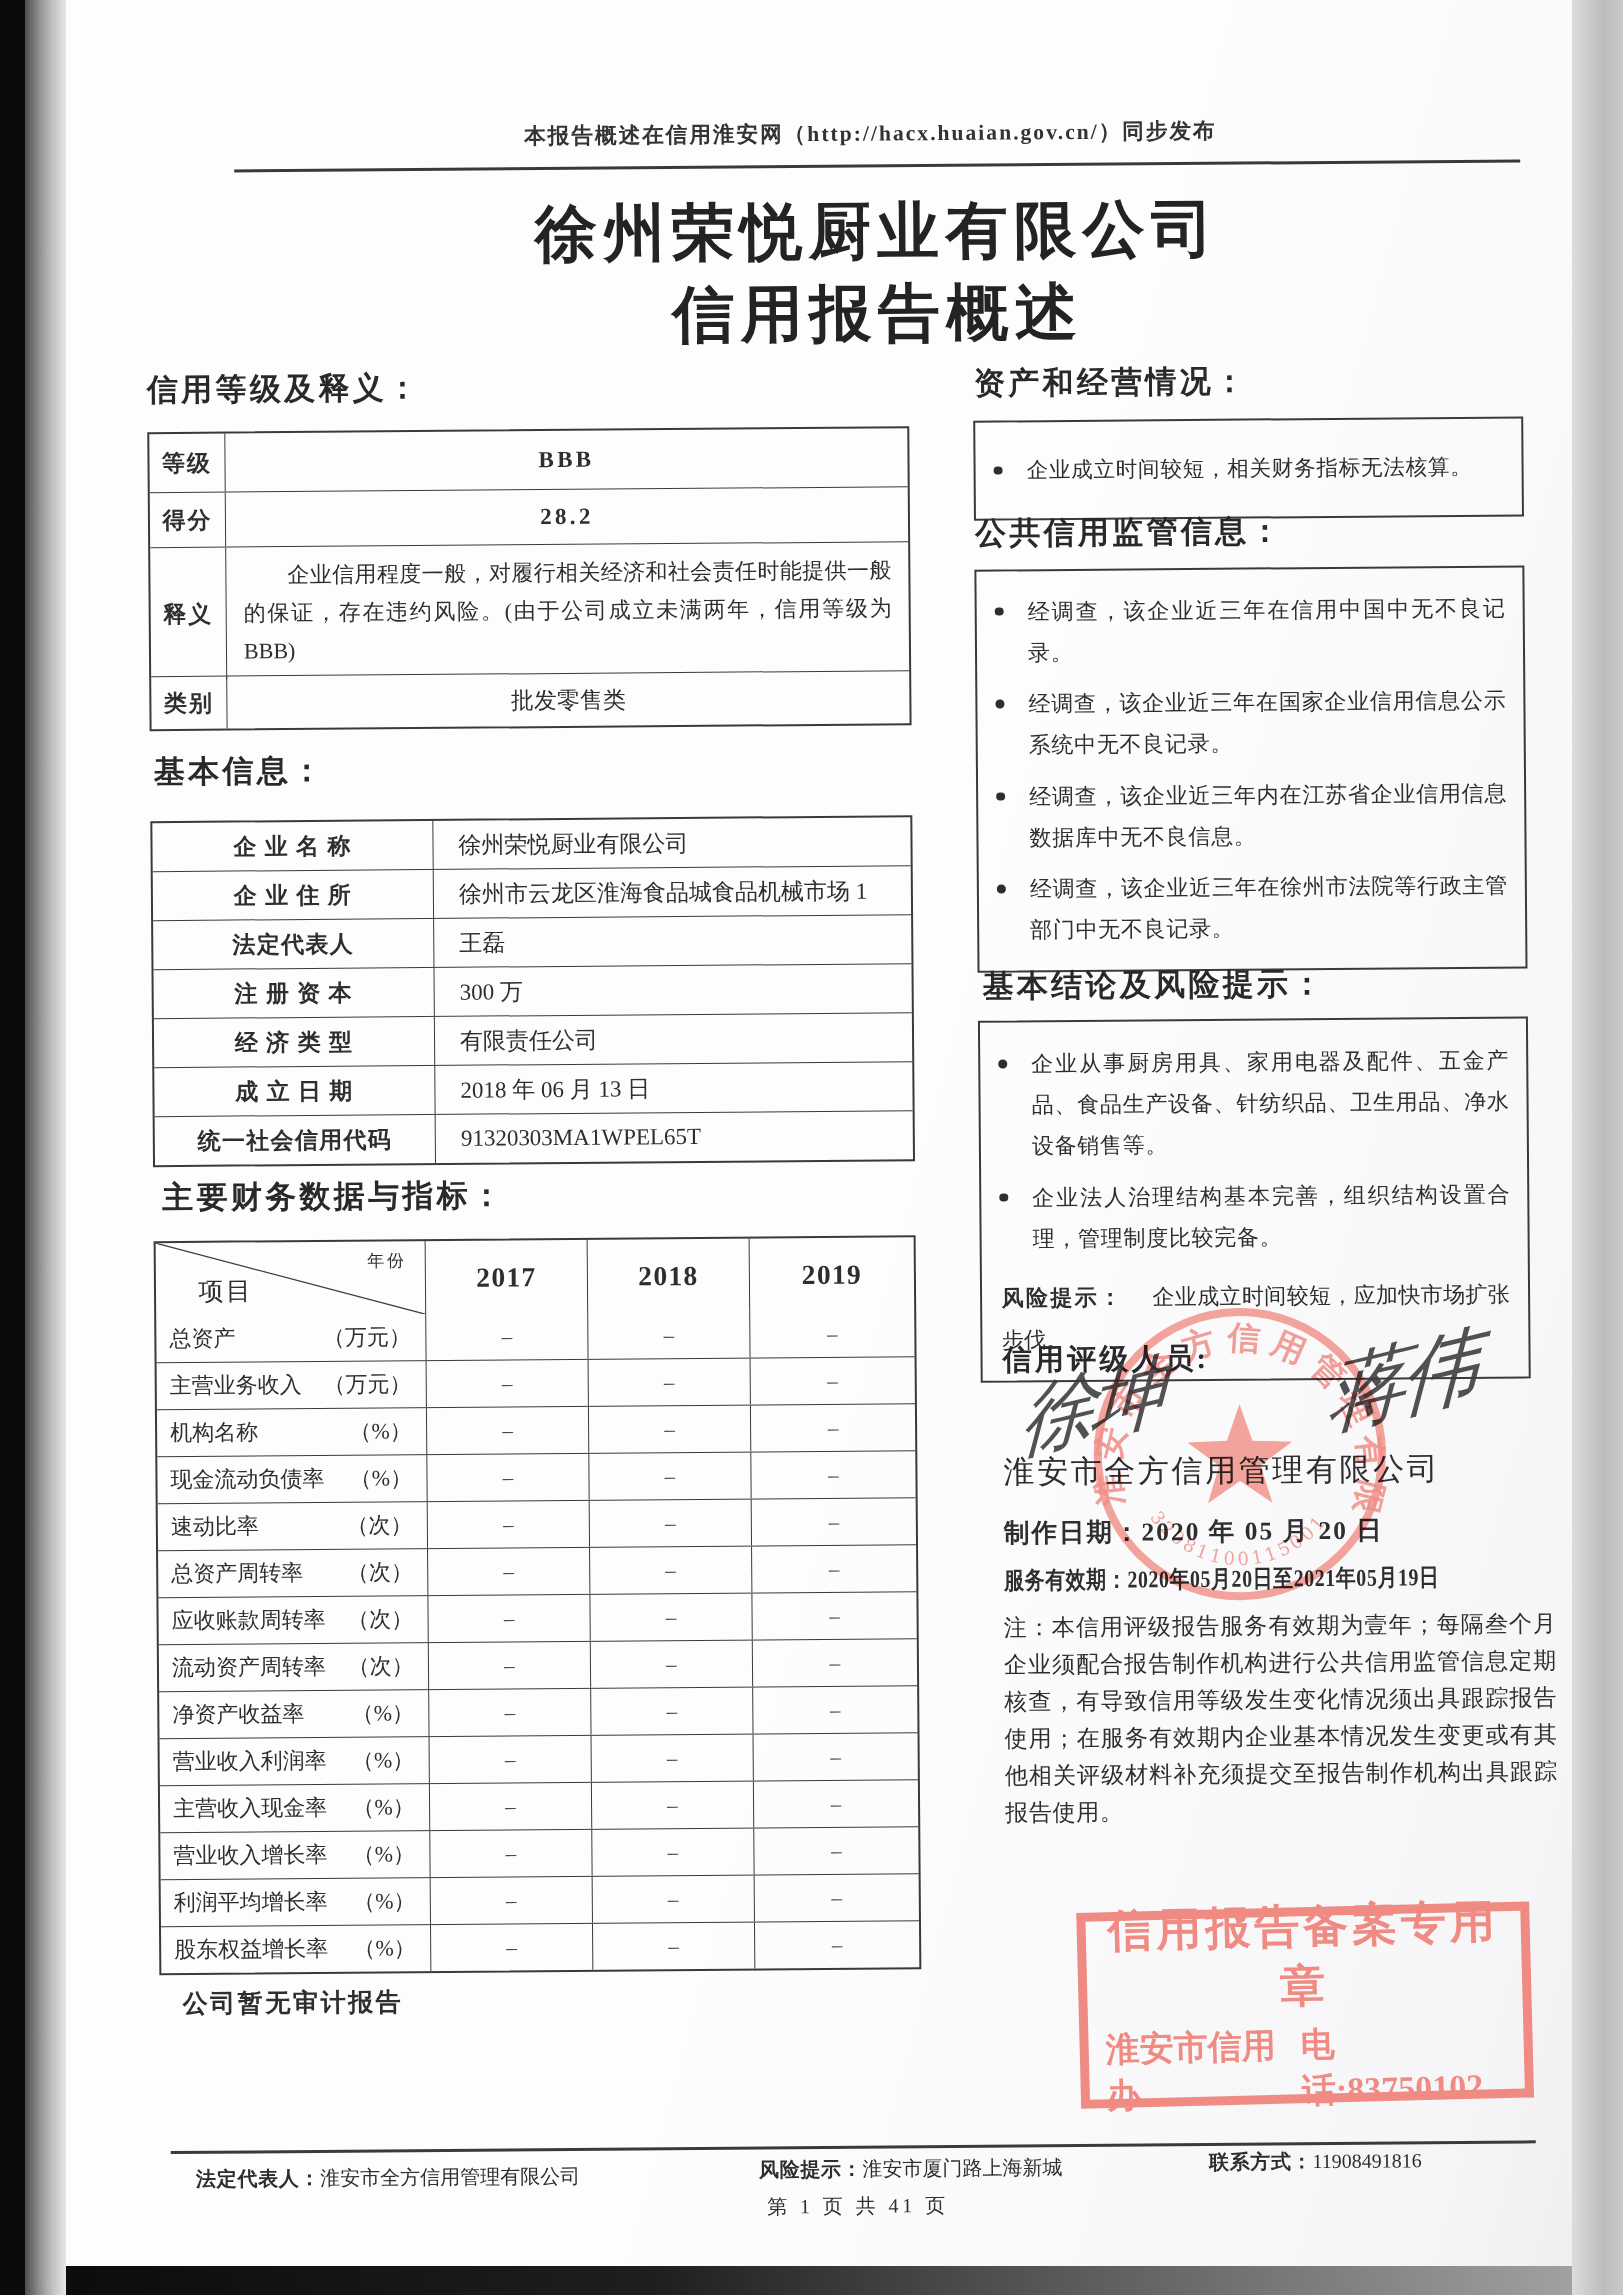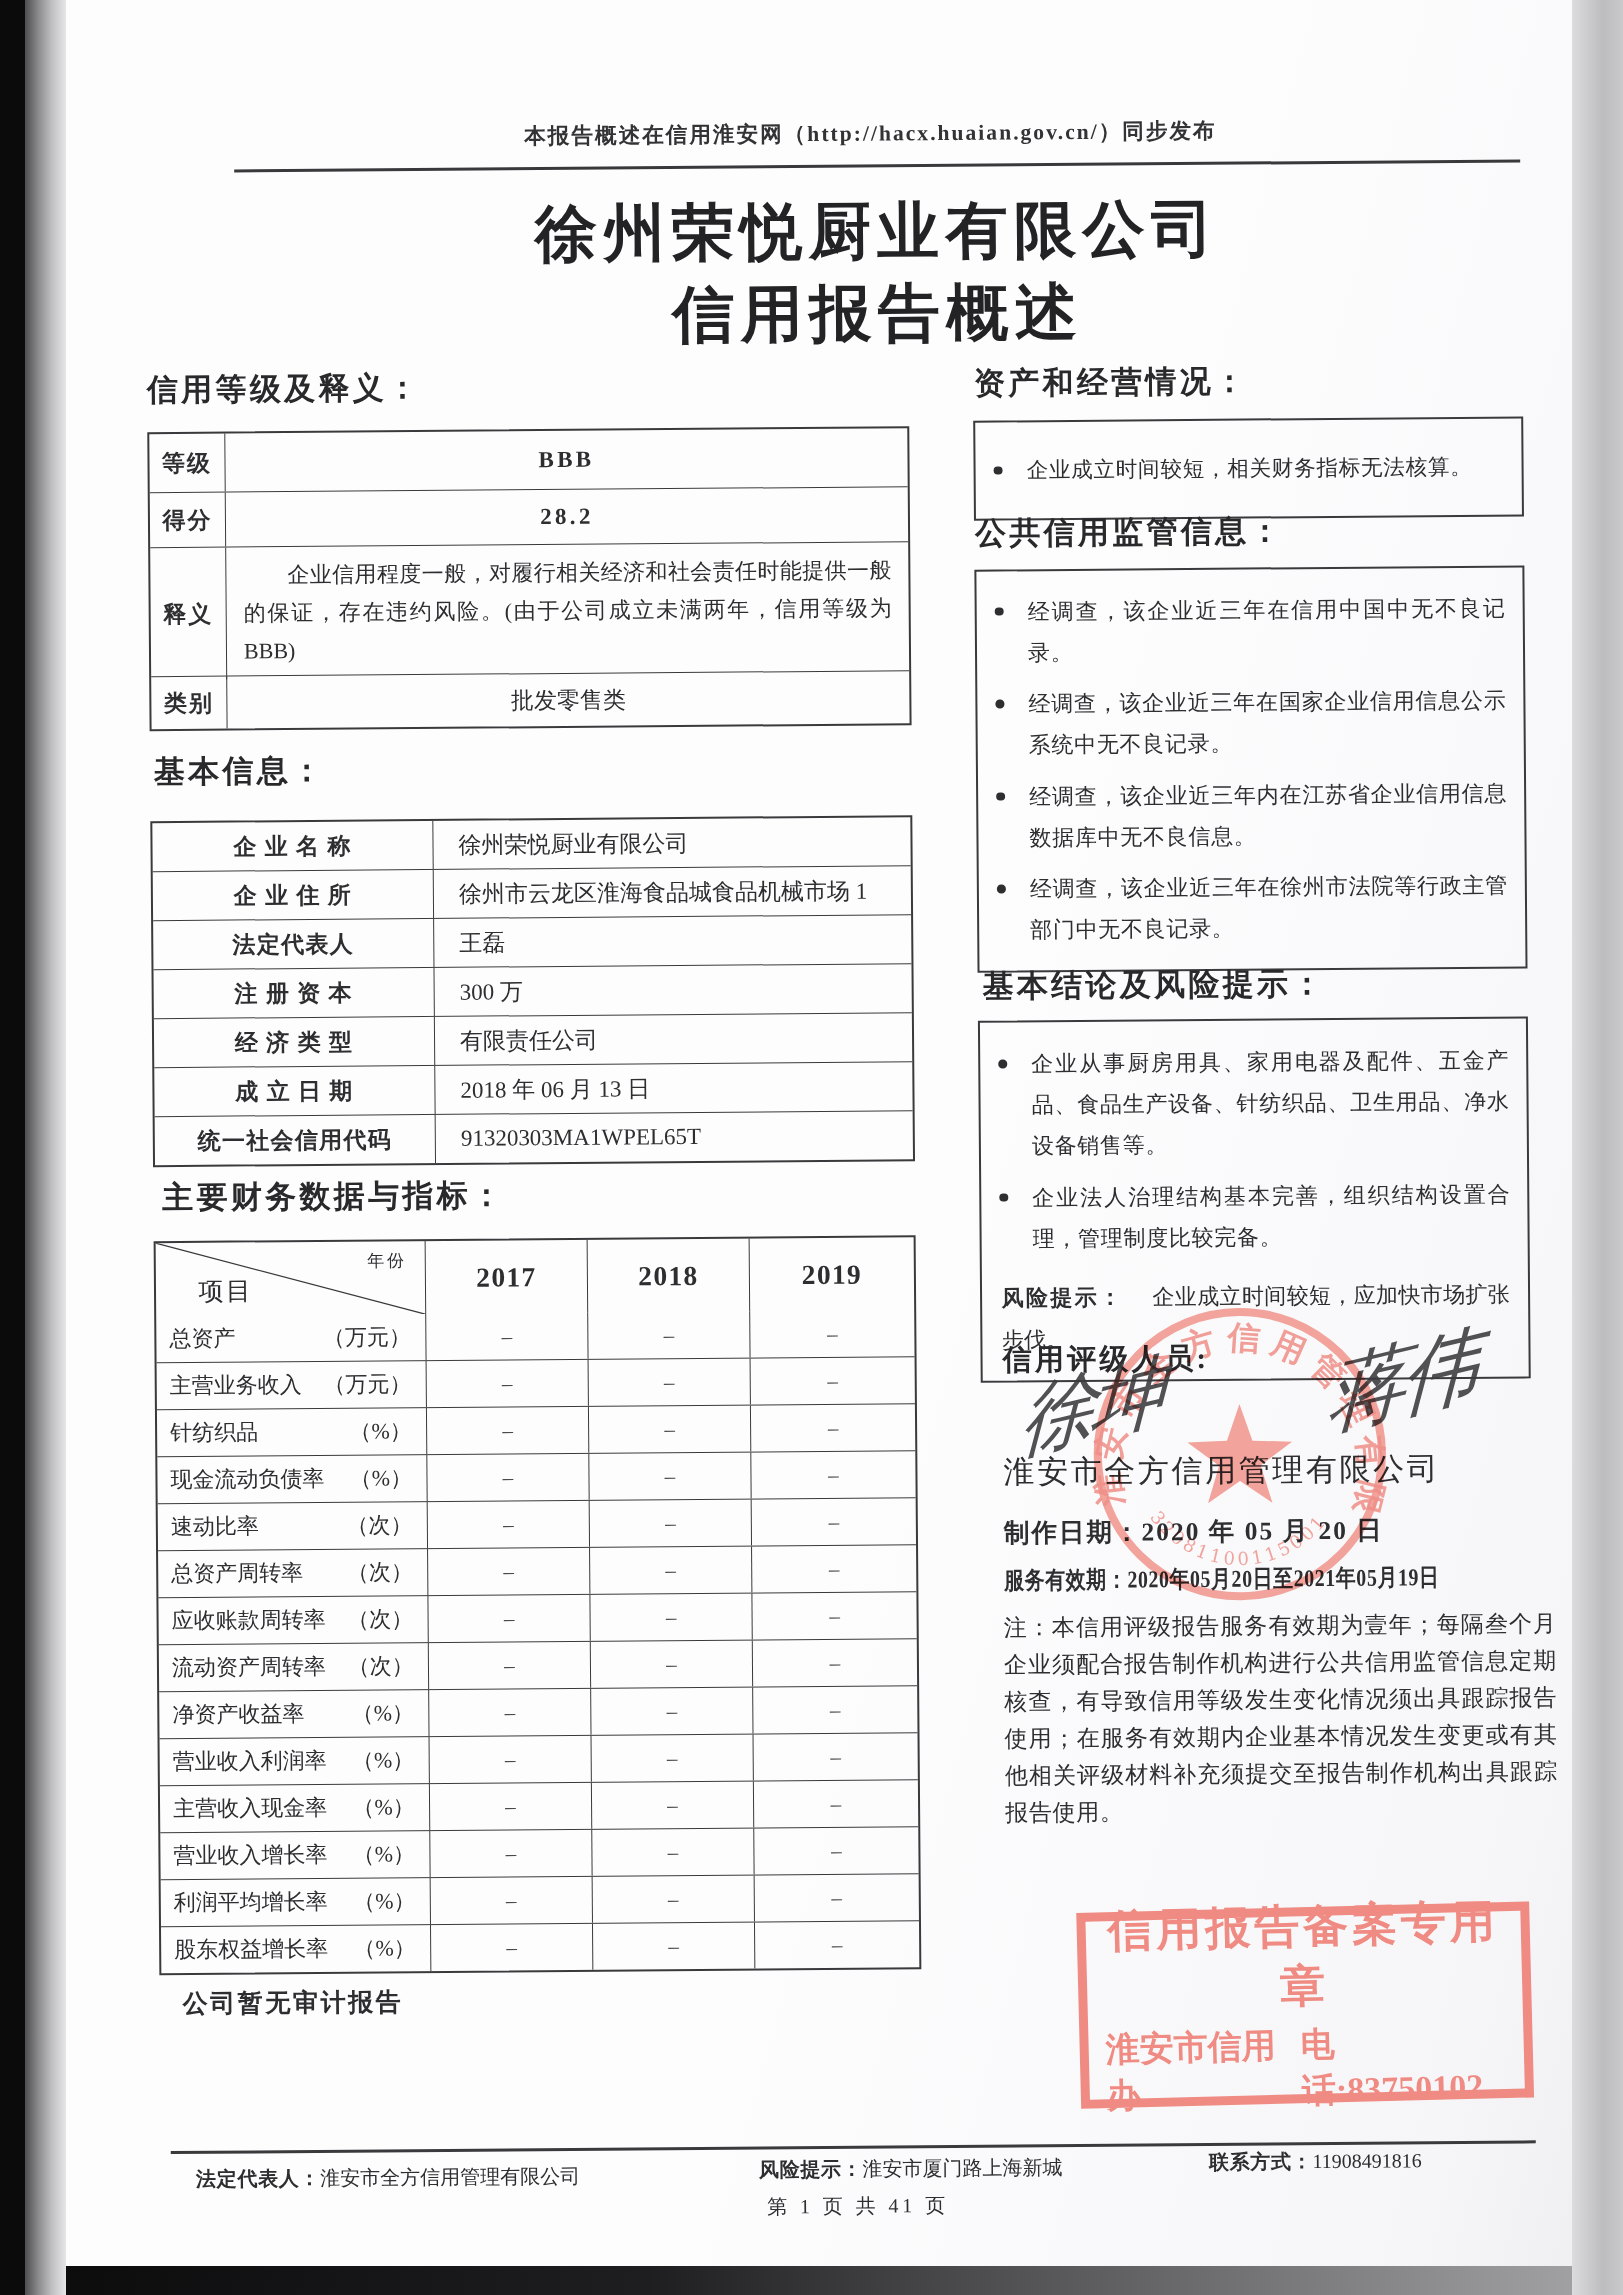--- a/index.html
+++ b/index.html
@@ -220,21 +220,21 @@
           <div class="c lbl flbl">
             <span>主营业务收入</span>
             <span>（万元）</span>
           </div>
           <div class="c dash">–</div>
           <div class="c dash">–</div>
           <div class="c dash">–</div>
         </div>
           <div class="row drow">
           <div class="c lbl flbl">
-            <span>针纺织品</span>
+            <span>机构名称</span>
             <span>（%）</span>
           </div>
           <div class="c dash">–</div>
           <div class="c dash">–</div>
           <div class="c dash">–</div>
         </div>
           <div class="row drow">
           <div class="c lbl flbl">
             <span>现金流动负债率</span>
             <span>（%）</span>

